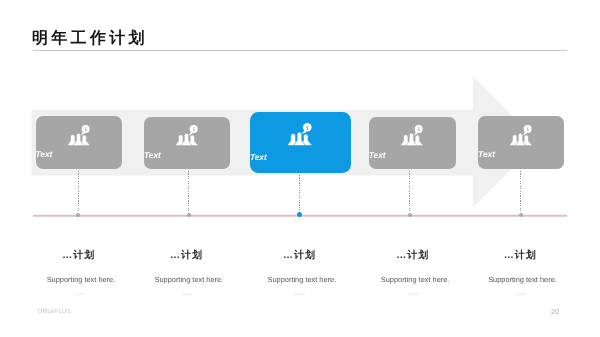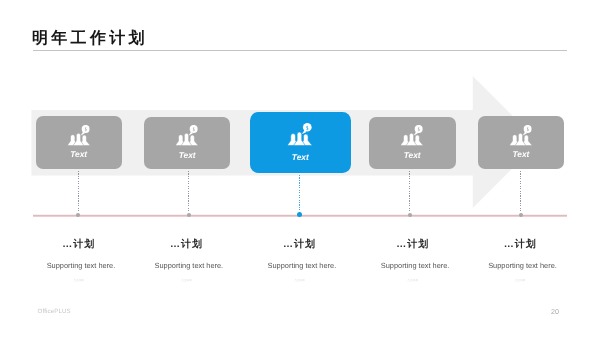--- a/index.html
+++ b/index.html
@@ -17,36 +17,36 @@
   .title-rule{position:absolute;left:33.4px;top:50.3px;width:533.6px;height:1.2px;background:#c4c4c4;}
 
   
   .arrow-svg{position:absolute;left:0;top:0;width:600px;height:337px;}
 
   
   .card{position:absolute;border-radius:7px;background:#a6a6a6;}
   .card.active{background:#0d9ae2;border-radius:8.5px;}
   .card .ic{position:absolute;left:50%;transform:translateX(-50%) translateZ(0);display:block;}
   .icon-svg{width:100%;height:100%;display:block;}
-  .cardlabel{position:absolute;left:0;right:0;text-align:center;
+  .cardlabel{position:absolute;left:0;right:0;text-align:left;
              font-style:italic;font-weight:bold;color:#ffffff;font-size:8.4px;line-height:1;}
 
   
   .conn{position:absolute;width:1.3px;
         background-image:repeating-linear-gradient(to bottom,#9099a3 0 1.15px,rgba(255,255,255,0) 1.15px 2.45px);}
   .conn.active{background-image:repeating-linear-gradient(to bottom,#45aadf 0 1.15px,rgba(255,255,255,0) 1.15px 2.45px);}
 
   
   .tline{position:absolute;left:32.7px;top:213.5px;width:534.8px;height:3px;background:linear-gradient(to bottom,rgba(214,166,170,0) 0%,rgba(214,166,170,0.35) 33%,rgba(214,166,170,1) 60%,rgba(214,166,170,0.4) 90%,rgba(214,166,170,0) 100%);}
   .dot{position:absolute;width:4px;height:4px;border-radius:50%;background:#a8a8a8;}
   .dot.active{width:5.4px;height:5.4px;background:#0d9ae2;}
 
   
   .col{position:absolute;text-align:center;}
-  .col h3{margin:4px;font-size:10px;font-weight:bold;color:#2b2b2b;line-height:1;letter-spacing:1px;position:relative;left:-2.3px;}
+  .col h3{margin:15px;font-size:10px;font-weight:bold;color:#2b2b2b;line-height:1;letter-spacing:1px;position:relative;left:-2.3px;}
   .col p{margin:0;font-size:7.4px;color:#58585a;line-height:1;}
   .col .tiny{margin:0;font-size:2.6px;color:#dadada;line-height:1;letter-spacing:0px;position:relative;left:-2.3px;}
 
   .footer-left{position:absolute;left:37.6px;top:308.2px;font-size:6.1px;color:#c6c6c6;letter-spacing:0.15px;}
   .footer-right{position:absolute;left:551px;top:308.2px;font-size:7.1px;color:#a9a9a9;}
 </style>
 </head>
 <body>
 
 <div class="slide">

